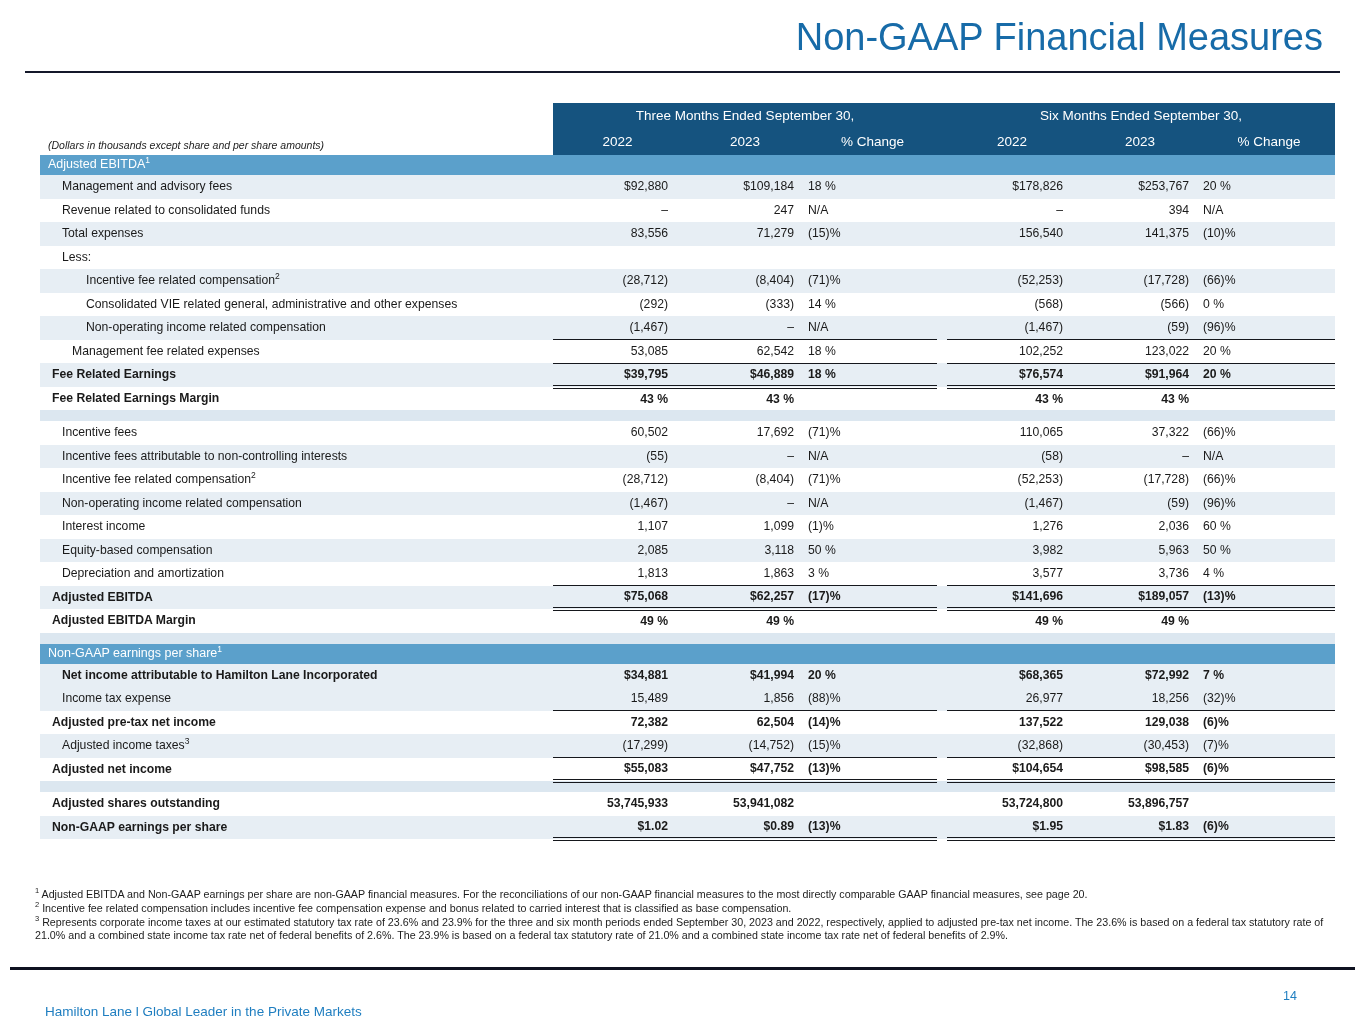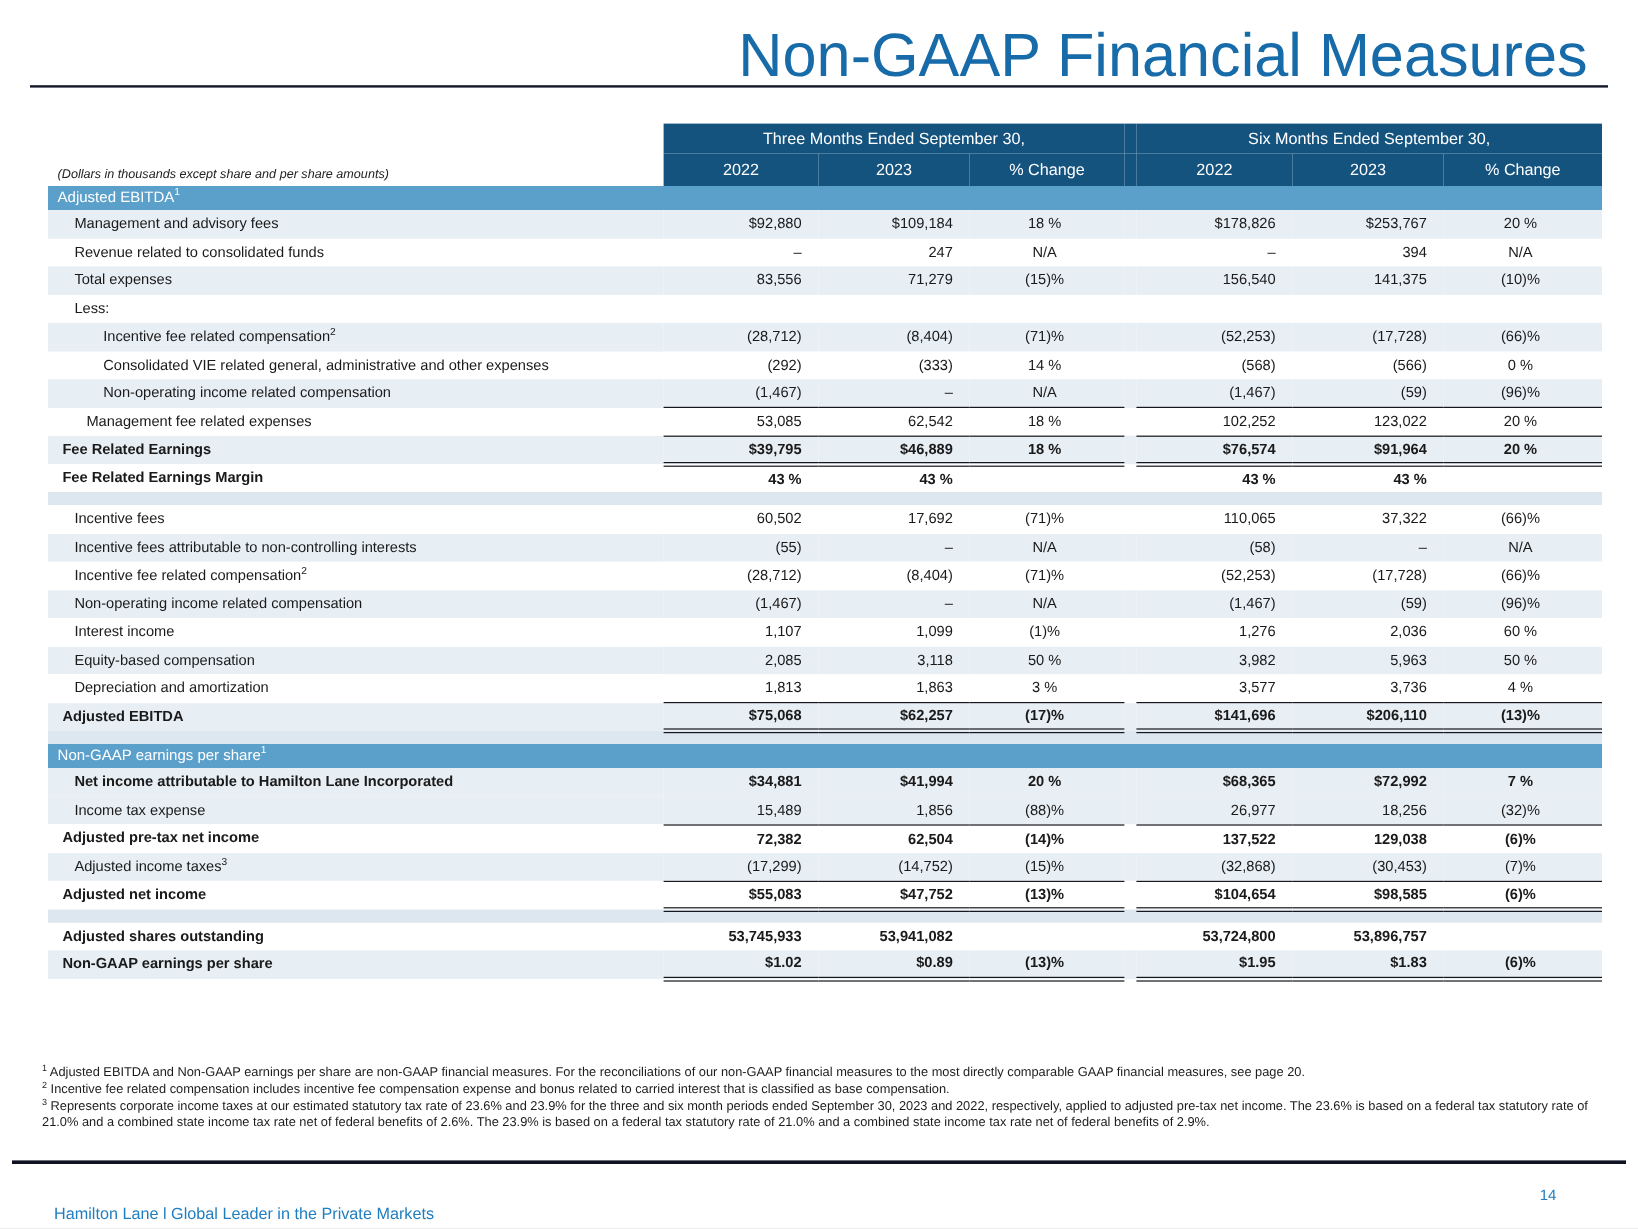--- a/index.html
+++ b/index.html
@@ -8,21 +8,21 @@
     --section-band:#5BA0CB;
     --stripe:#E7EEF4;
     --spacer:#DCE7F0;
     --footer-blue:#1F7EC0;
     --rule-dark:#14182A;
   }
   *{box-sizing:border-box;}
   body{margin:0;background:#888;}
   .page{position:relative;width:1365px;height:1024px;background:#ffffff;overflow:hidden;
         font-family:"Liberation Sans","DejaVu Sans",sans-serif;}
-  .page-title{position:absolute;top:16px;right:42px;margin:0;font-size:51px;font-weight:500;
+  .page-title{position:absolute;top:16px;right:42px;margin:0;font-size:38px;font-weight:500;
         color:var(--title-blue);white-space:nowrap;}
   .title-rule{position:absolute;left:25px;right:25px;top:71px;height:2px;background:var(--rule-dark);}
 
   table.fin{position:absolute;left:40px;top:103px;width:1295px;border-collapse:collapse;
         table-layout:fixed;}
   thead th{background:var(--dark-band);color:#fff;font-weight:400;padding:0;}
   thead tr.hrow1{height:25px;}
   thead tr.hrow2{height:27px;}
   th.grp{font-size:13.5px;}
   th.yr{font-size:13.5px;text-align:center;}
@@ -32,21 +32,21 @@
   tbody tr{height:23.5px;}
   tbody tr.section-tr{height:20px;}
   tbody tr.spacer-tr{height:11px;}
   tbody td{font-size:12.2px;color:#1a1a1a;padding:0;vertical-align:middle;line-height:1.05;}
   td.lbl{text-align:left;white-space:nowrap;overflow:hidden;}
   .ind1{padding-left:12px;}
   .ind2{padding-left:22px;}
   .ind3{padding-left:32px;}
   .ind4{padding-left:46px;}
   td.val{text-align:right;padding-right:14px;white-space:nowrap;}
-  td.pct{text-align:center;padding-right:4px;white-space:nowrap;}
+  td.pct{text-align:left;padding-right:4px;white-space:nowrap;}
   .b{font-weight:700;}
   tr.bg-stripe td{background:var(--stripe);}
   tr.bg-white td{background:#fff;}
   td.section-band{background:var(--section-band);color:#fff;font-size:12.5px;padding-left:8px;}
   td.gap-row{background:var(--spacer);}
   td.rt{border-top:1.5px solid #15171c;}
   td.rbd{border-bottom:4px double #15171c;}
   sup{font-size:8.5px;vertical-align:super;line-height:0;}
 
   .footnotes{position:absolute;left:35px;top:888px;width:1302px;font-size:10.7px;
@@ -272,22 +272,32 @@
           <td class="val">3,736</td>
           <td class="pct">4 %</td>
         </tr>
         <tr class="bg-stripe">
           <td class="lbl ind1 b">Adjusted EBITDA</td>
           <td class="val b rt rbd">$75,068</td>
           <td class="val b rt rbd">$62,257</td>
           <td class="pct b rt rbd">(17)%</td>
           <td></td>
           <td class="val b rt rbd">$141,696</td>
-          <td class="val b rt rbd">$206,110</td>
+          <td class="val b rt rbd">$189,057</td>
           <td class="pct b rt rbd">(13)%</td>
+        </tr>
+        <tr class="bg-white">
+          <td class="lbl ind1 b">Adjusted EBITDA Margin</td>
+          <td class="val b">49 %</td>
+          <td class="val b">49 %</td>
+          <td class="pct b"></td>
+          <td></td>
+          <td class="val b">49 %</td>
+          <td class="val b">49 %</td>
+          <td class="pct b"></td>
         </tr>
         <tr class="spacer-tr">
           <td colspan="8" class="gap-row"></td>
         </tr>
         <tr class="section-tr">
           <td colspan="8" class="section-band">Non-GAAP earnings per share<sup>1</sup></td>
         </tr>
         <tr class="bg-stripe">
           <td class="lbl ind2 b">Net income attributable to Hamilton Lane Incorporated</td>
           <td class="val b">$34,881</td>

